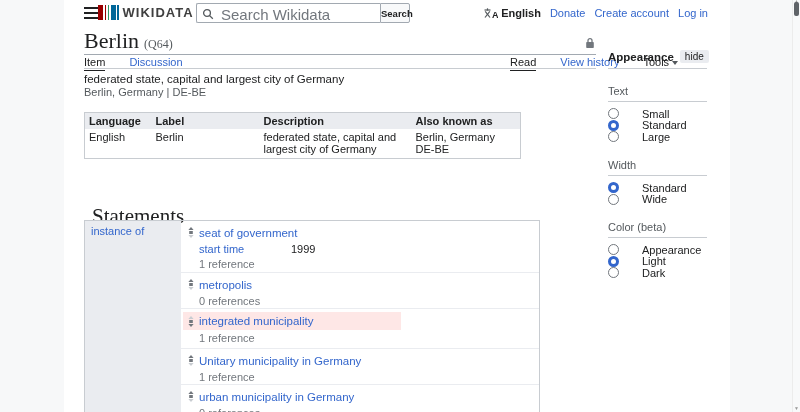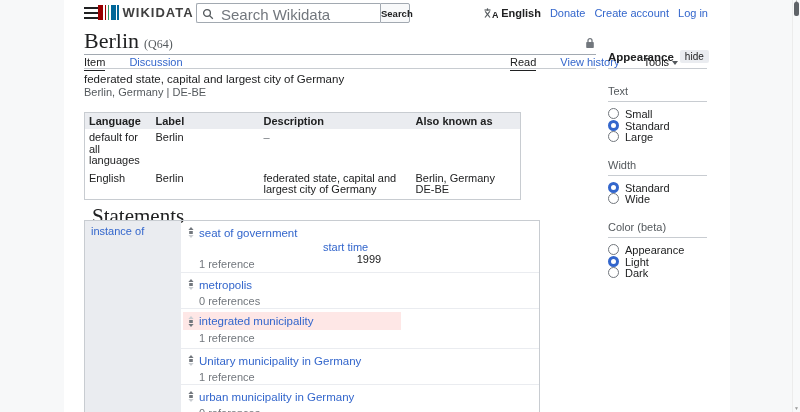--- a/index.html
+++ b/index.html
@@ -64,33 +64,33 @@
   .prop-col{width:96px;background:#eaecf0;flex-shrink:0;}
   .prop-col a{display:block;margin:4px 6px;}
   .claims-col{flex:1;}
   .claim{box-sizing:border-box;border-bottom:1px solid #eaecf0;padding-top:3px;height:36px;}
   .claim.has-qual{height:52px;}
   .claim.dep{height:40px;}
   .claim:last-child{border-bottom:none;height:auto;}
   .snak-row{margin-left:2px;width:218px;height:17px;display:flex;align-items:center;gap:5px;padding-left:5px;box-sizing:border-box;}
   .snak-row.highlight{background:#fee7e6;height:18px;}
   .snak-row .val{font-size:11.5px;}
-  .qual-row{display:flex;align-items:center;height:15px;padding-left:18px;flex-direction:column;}
+  .qual-row{display:flex;align-items:center;height:15px;padding-left:18px;}
   .qual-row .qprop{width:92px;}
   .qual-row .qval{color:#202122;}
   .refs{padding-left:18px;height:14px;line-height:14px;color:#72777d;cursor:pointer;margin-top:1px;}
 
   
   .appearance{position:absolute;left:544px;top:50px;width:99px;}
   .app-header{display:flex;align-items:center;gap:6px;padding-bottom:5px;border-bottom:1px solid #c8ccd1;}
   .app-title{font-weight:bold;font-size:11.5px;}
   .hide-btn{background:#eaecf0;border:none;border-radius:2px;font-size:10px;padding:1px 5px;color:#202122;cursor:pointer;font-family:"Liberation Sans",sans-serif;}
   .app-label{color:#54595d;margin-top:16px;padding-bottom:4px;border-bottom:1px solid #c8ccd1;}
   .app-opts{margin-top:6px;}
-  .opt{display:flex;gap:6px;height:11.6px;cursor:pointer;}
+  .opt{display:flex;align-items:center;gap:23px;height:11.6px;cursor:pointer;}
   .radio{width:11px;height:11px;box-sizing:border-box;border-radius:50%;border:1px solid #72777d;background:#fff;flex-shrink:0;}
   .radio.sel{border:3.5px solid #36c;}
 </style>
 </head>
 <body>
 
 <div class="screen">
   <div class="gutter gutter-left"></div>
   <div class="gutter gutter-right"></div>
 
@@ -179,26 +179,20 @@
       <thead>
           <tr>
         <th>Language</th>
         <th>Label</th>
         <th>Description</th>
         <th>Also known as</th>
       </tr>
         </thead>
       <tbody>
           <tr>
-            <td>default for all languages</td>
-            <td>Berlin</td>
-            <td class="muted">–</td>
-            <td></td>
-          </tr>
-          <tr>
             <td>English</td>
             <td>Berlin</td>
             <td>federated state, capital and largest city of Germany</td>
             <td>
               <div>Berlin, Germany</div>
               <div>DE-BE</div>
             </td>
           </tr>
         </tbody>
     </table>

